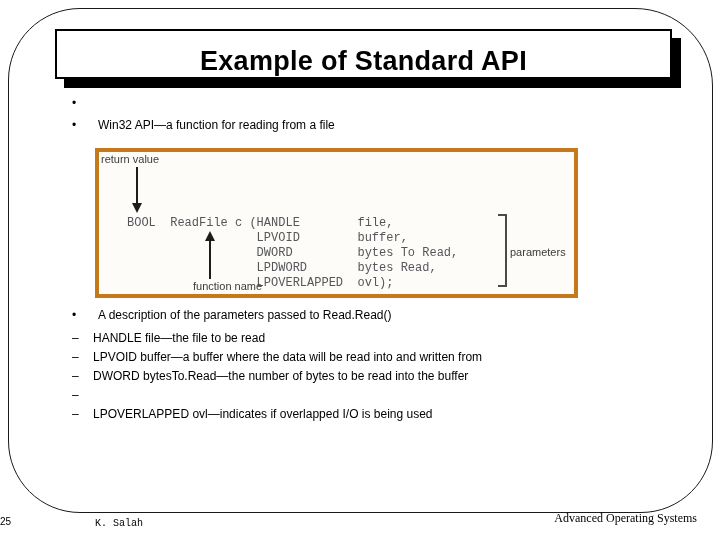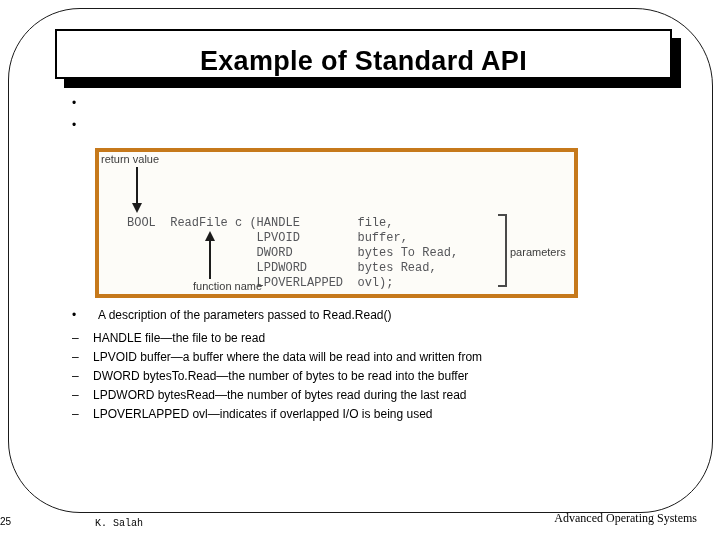--- a/index.html
+++ b/index.html
@@ -154,20 +154,21 @@
     <h1>Example of Standard API</h1>
   </div>
 
   <ul class="blist intro-bullets">
   <li class="b-item">
     <span class="marker">•</span>
   </li>
 
   <li class="b-item">
     <span class="marker">•</span>
+    <span class="b-text">Win32 API—a function for reading from a file</span>
   </li>
 </ul>
 
   <div class="figure" style="border-color: rgb(198, 121, 27);">
     <div class="fig-inner">
       <span class="fig-label return-label">return value</span>
 
       <div class="arrow arrow-down">
         <div class="shaft"></div>
           <div class="head"></div>
@@ -208,21 +209,20 @@
     <span class="b-text">LPVOID buffer—a buffer where the data will be read into and written from</span>
   </li>
 
   <li class="b-item">
     <span class="marker">–</span>
     <span class="b-text">DWORD bytesTo.Read—the number of bytes to be read into the buffer</span>
   </li>
 
   <li class="b-item">
     <span class="marker">–</span>
-    <span class="b-text">LPDWORD bytesRead—the number of bytes read during the last read</span>
   </li>
 
   <li class="b-item">
     <span class="marker">–</span>
     <span class="b-text">LPOVERLAPPED ovl—indicates if overlapped I/O is being used</span>
   </li>
 </ul>
   </div>
 
   <div class="footer-author">K. Salah</div>

